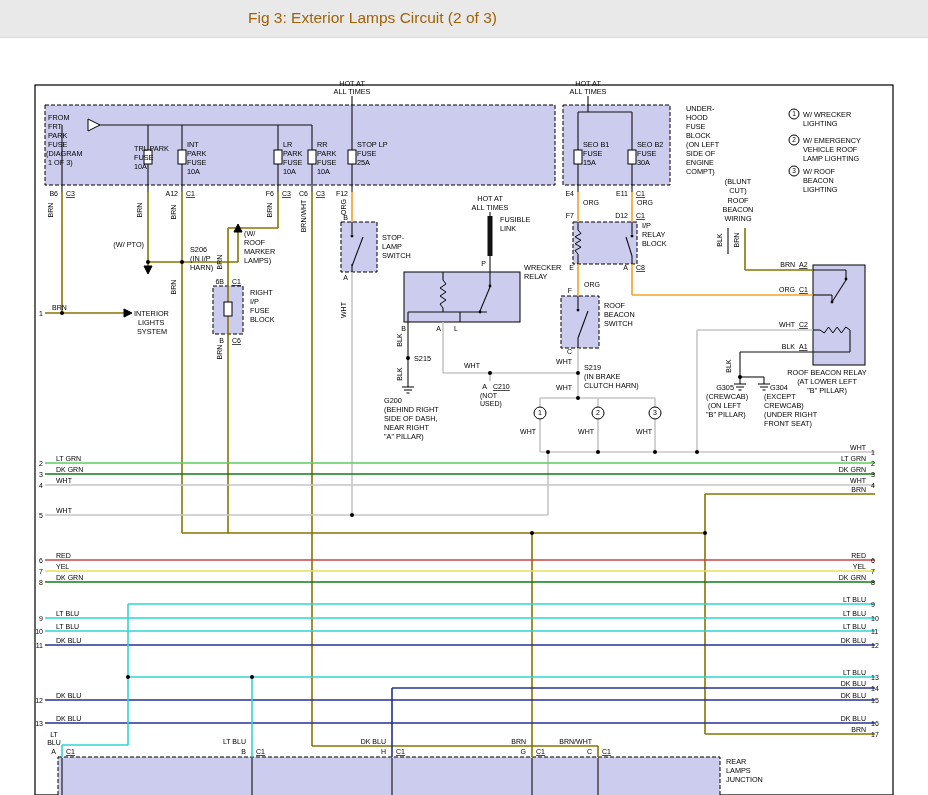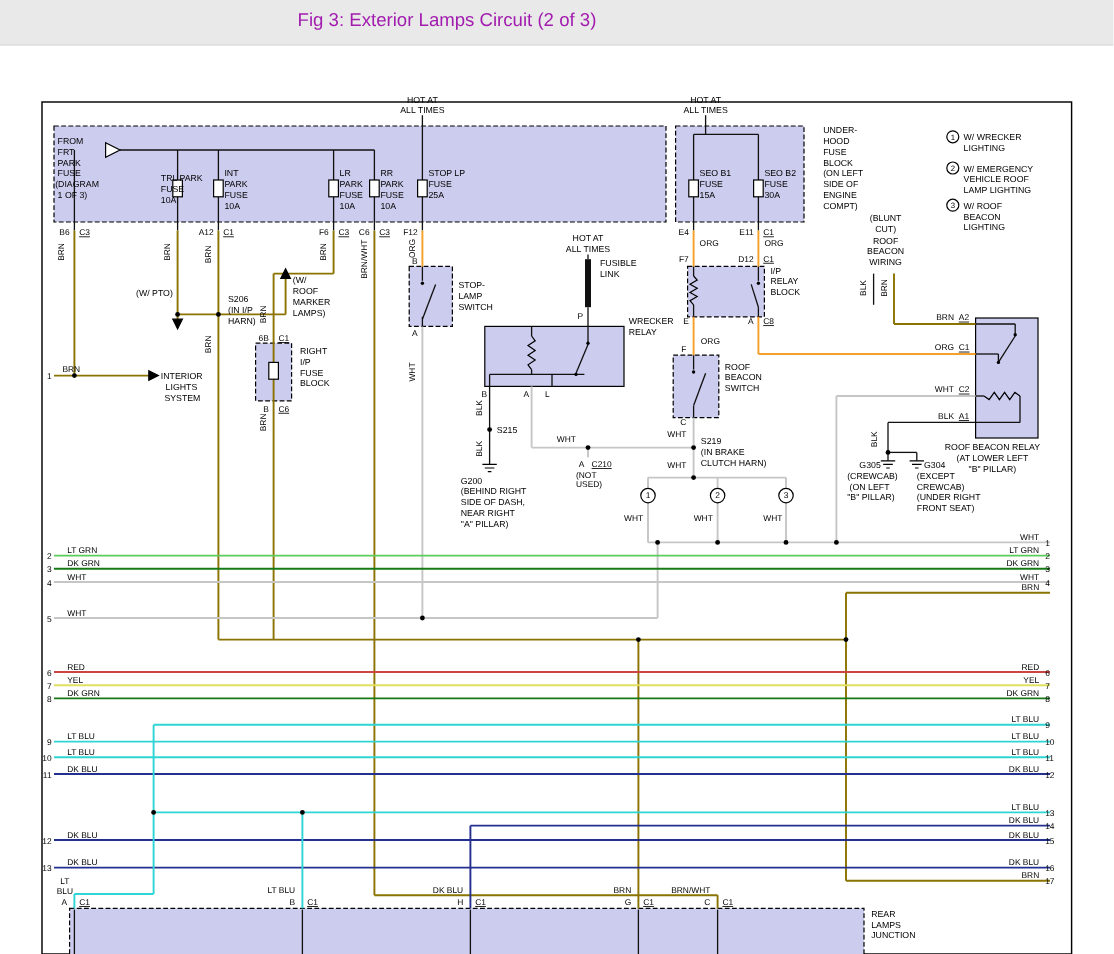--- a/index.html
+++ b/index.html
@@ -1,18 +1,18 @@
 <!DOCTYPE html>
 <html><head>
 <meta charset="utf-8">
 <style>
   html,body{margin:0;padding:0}
   body{width:928px;height:795px;position:relative;background:#fff;font-family:"Liberation Sans",sans-serif;overflow:hidden}
   #hdr{position:absolute;left:0;top:0;width:928px;height:37px;background:#e9e9e9;border-bottom:1px solid #dcdcdc}
-  #title{position:absolute;left:0;top:9px;width:745px;text-align:center;font-size:15.5px;color:#a21caf}
+  #title{position:absolute;left:0;top:9px;width:745px;text-align:center;font-size:15.5px;color:#a16207}
   #diagram{position:absolute;left:0;top:0}
   text{fill:#000}
   .u{text-decoration:underline}
 </style>
 </head>
 <body>
 
 <div id="hdr">
   <div id="title">Fig 3: Exterior Lamps Circuit (2 of 3)</div>
 </div>

